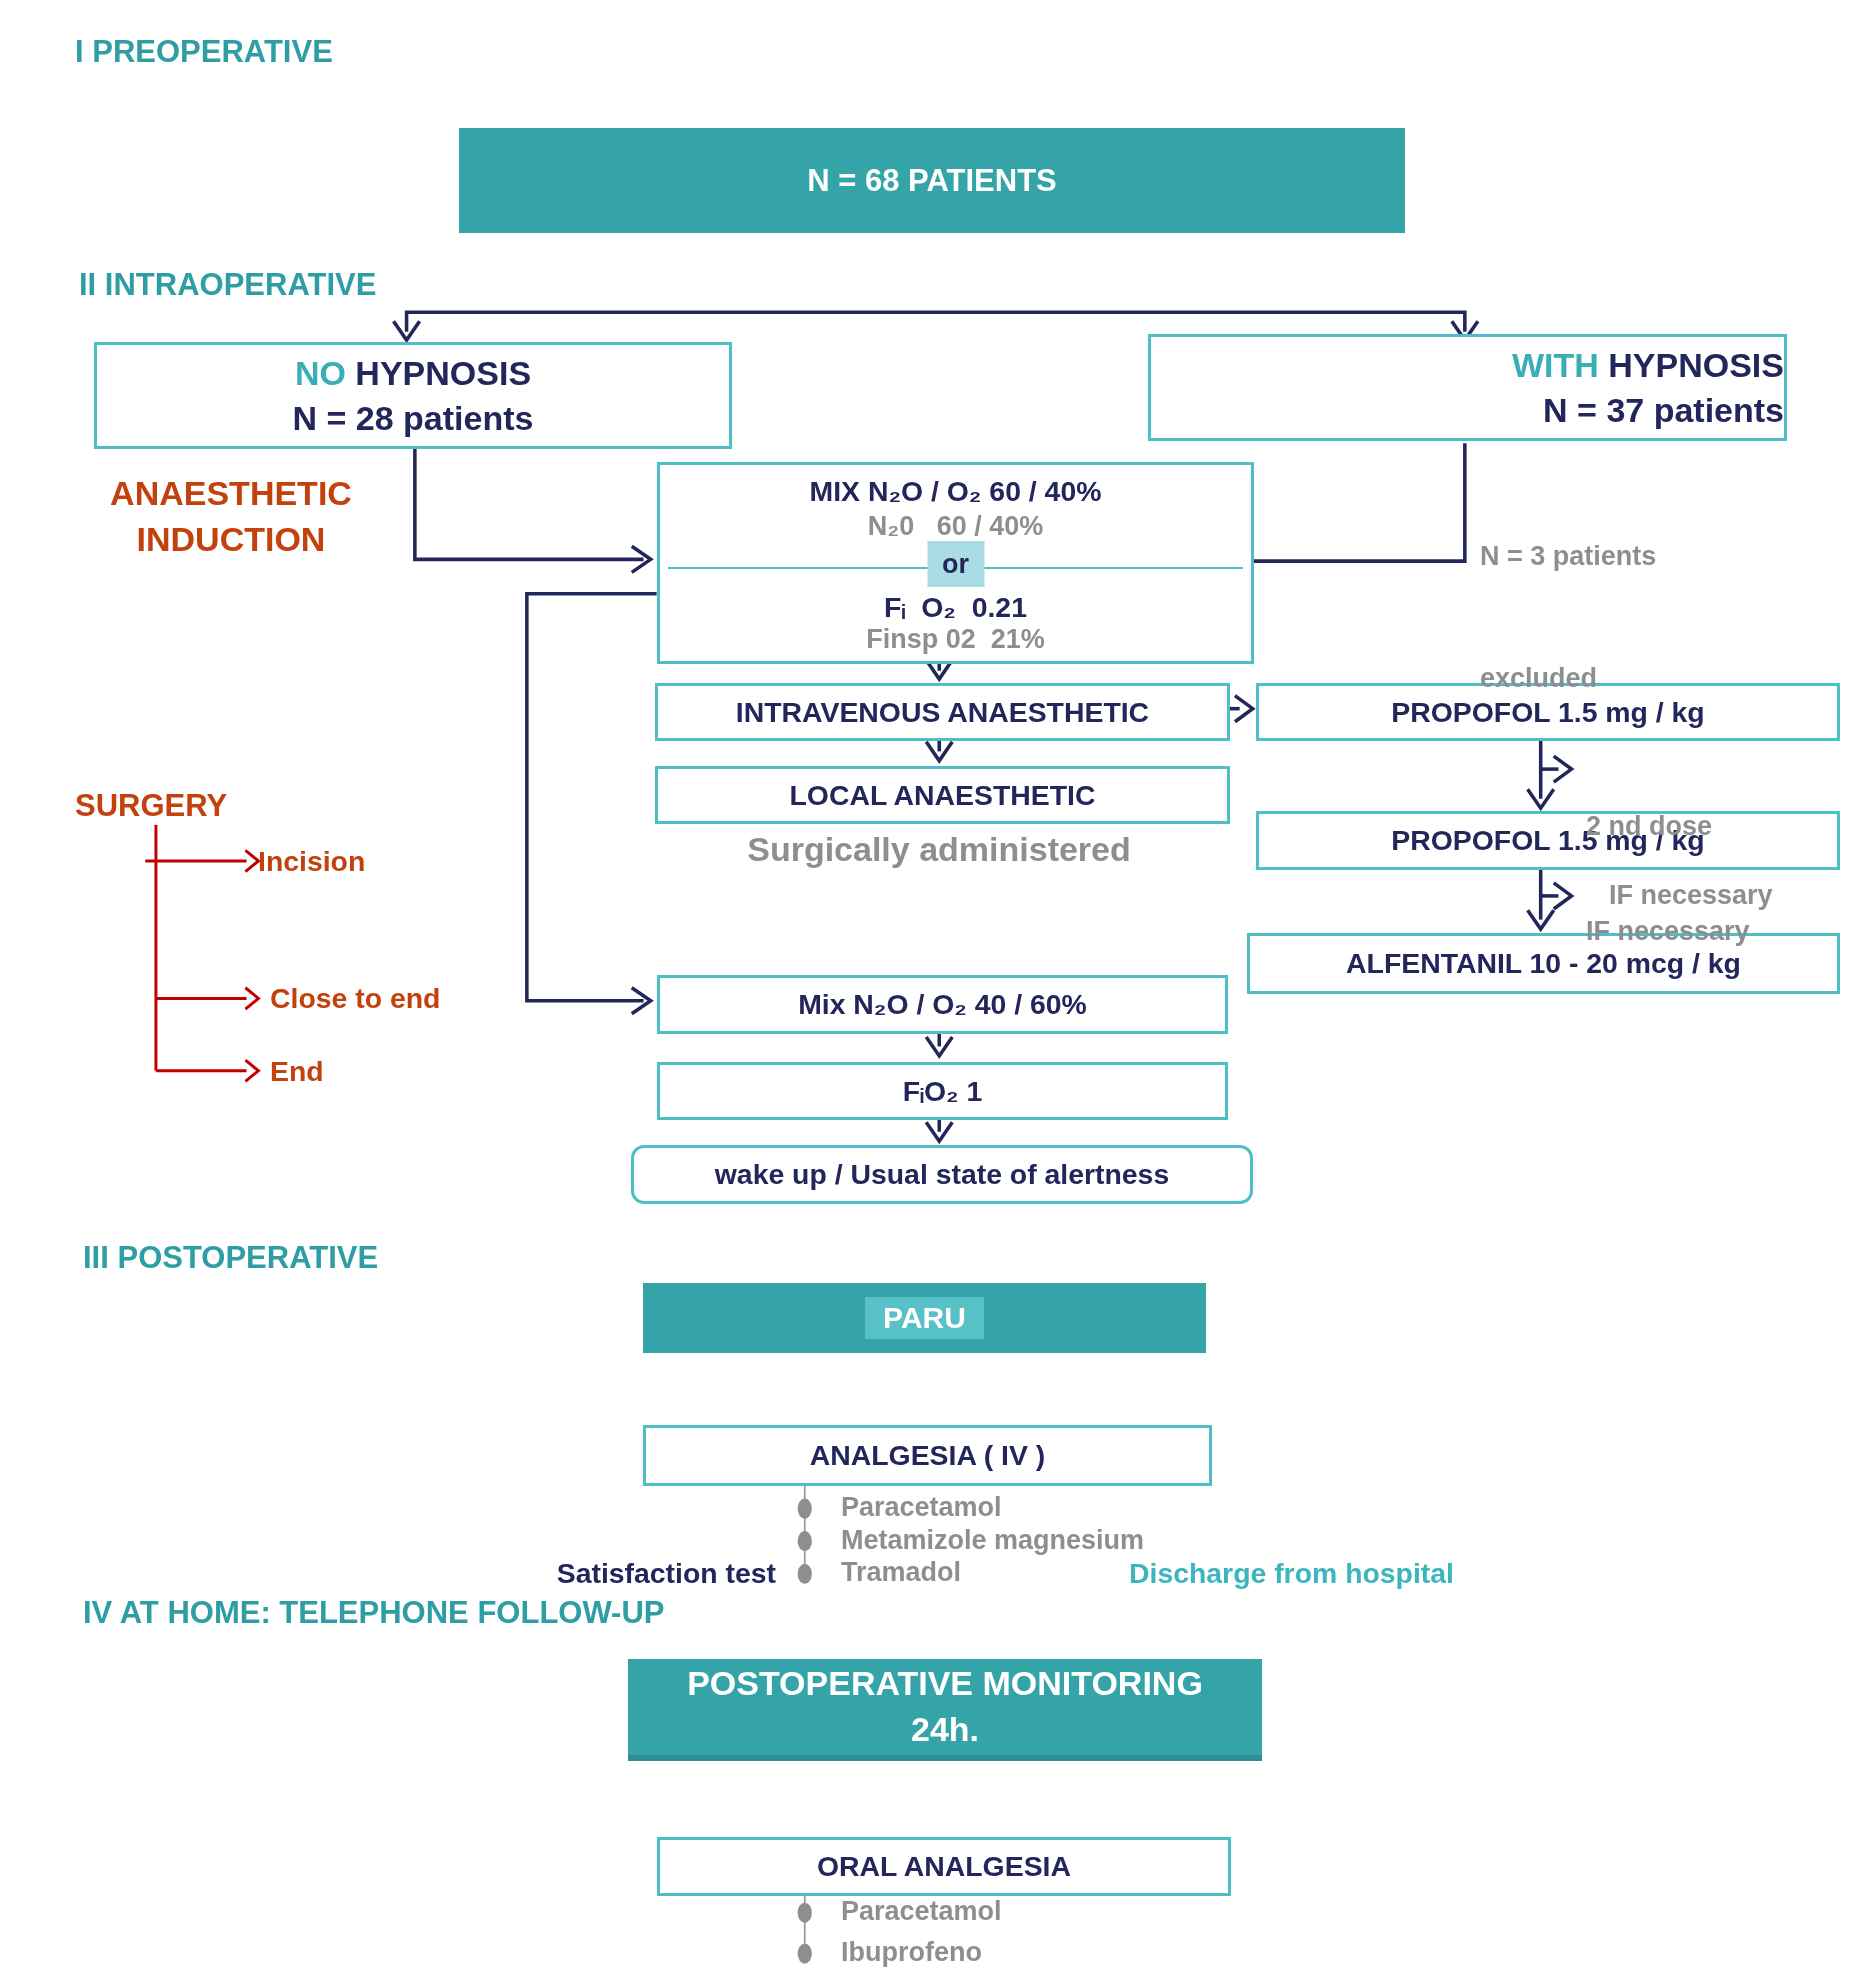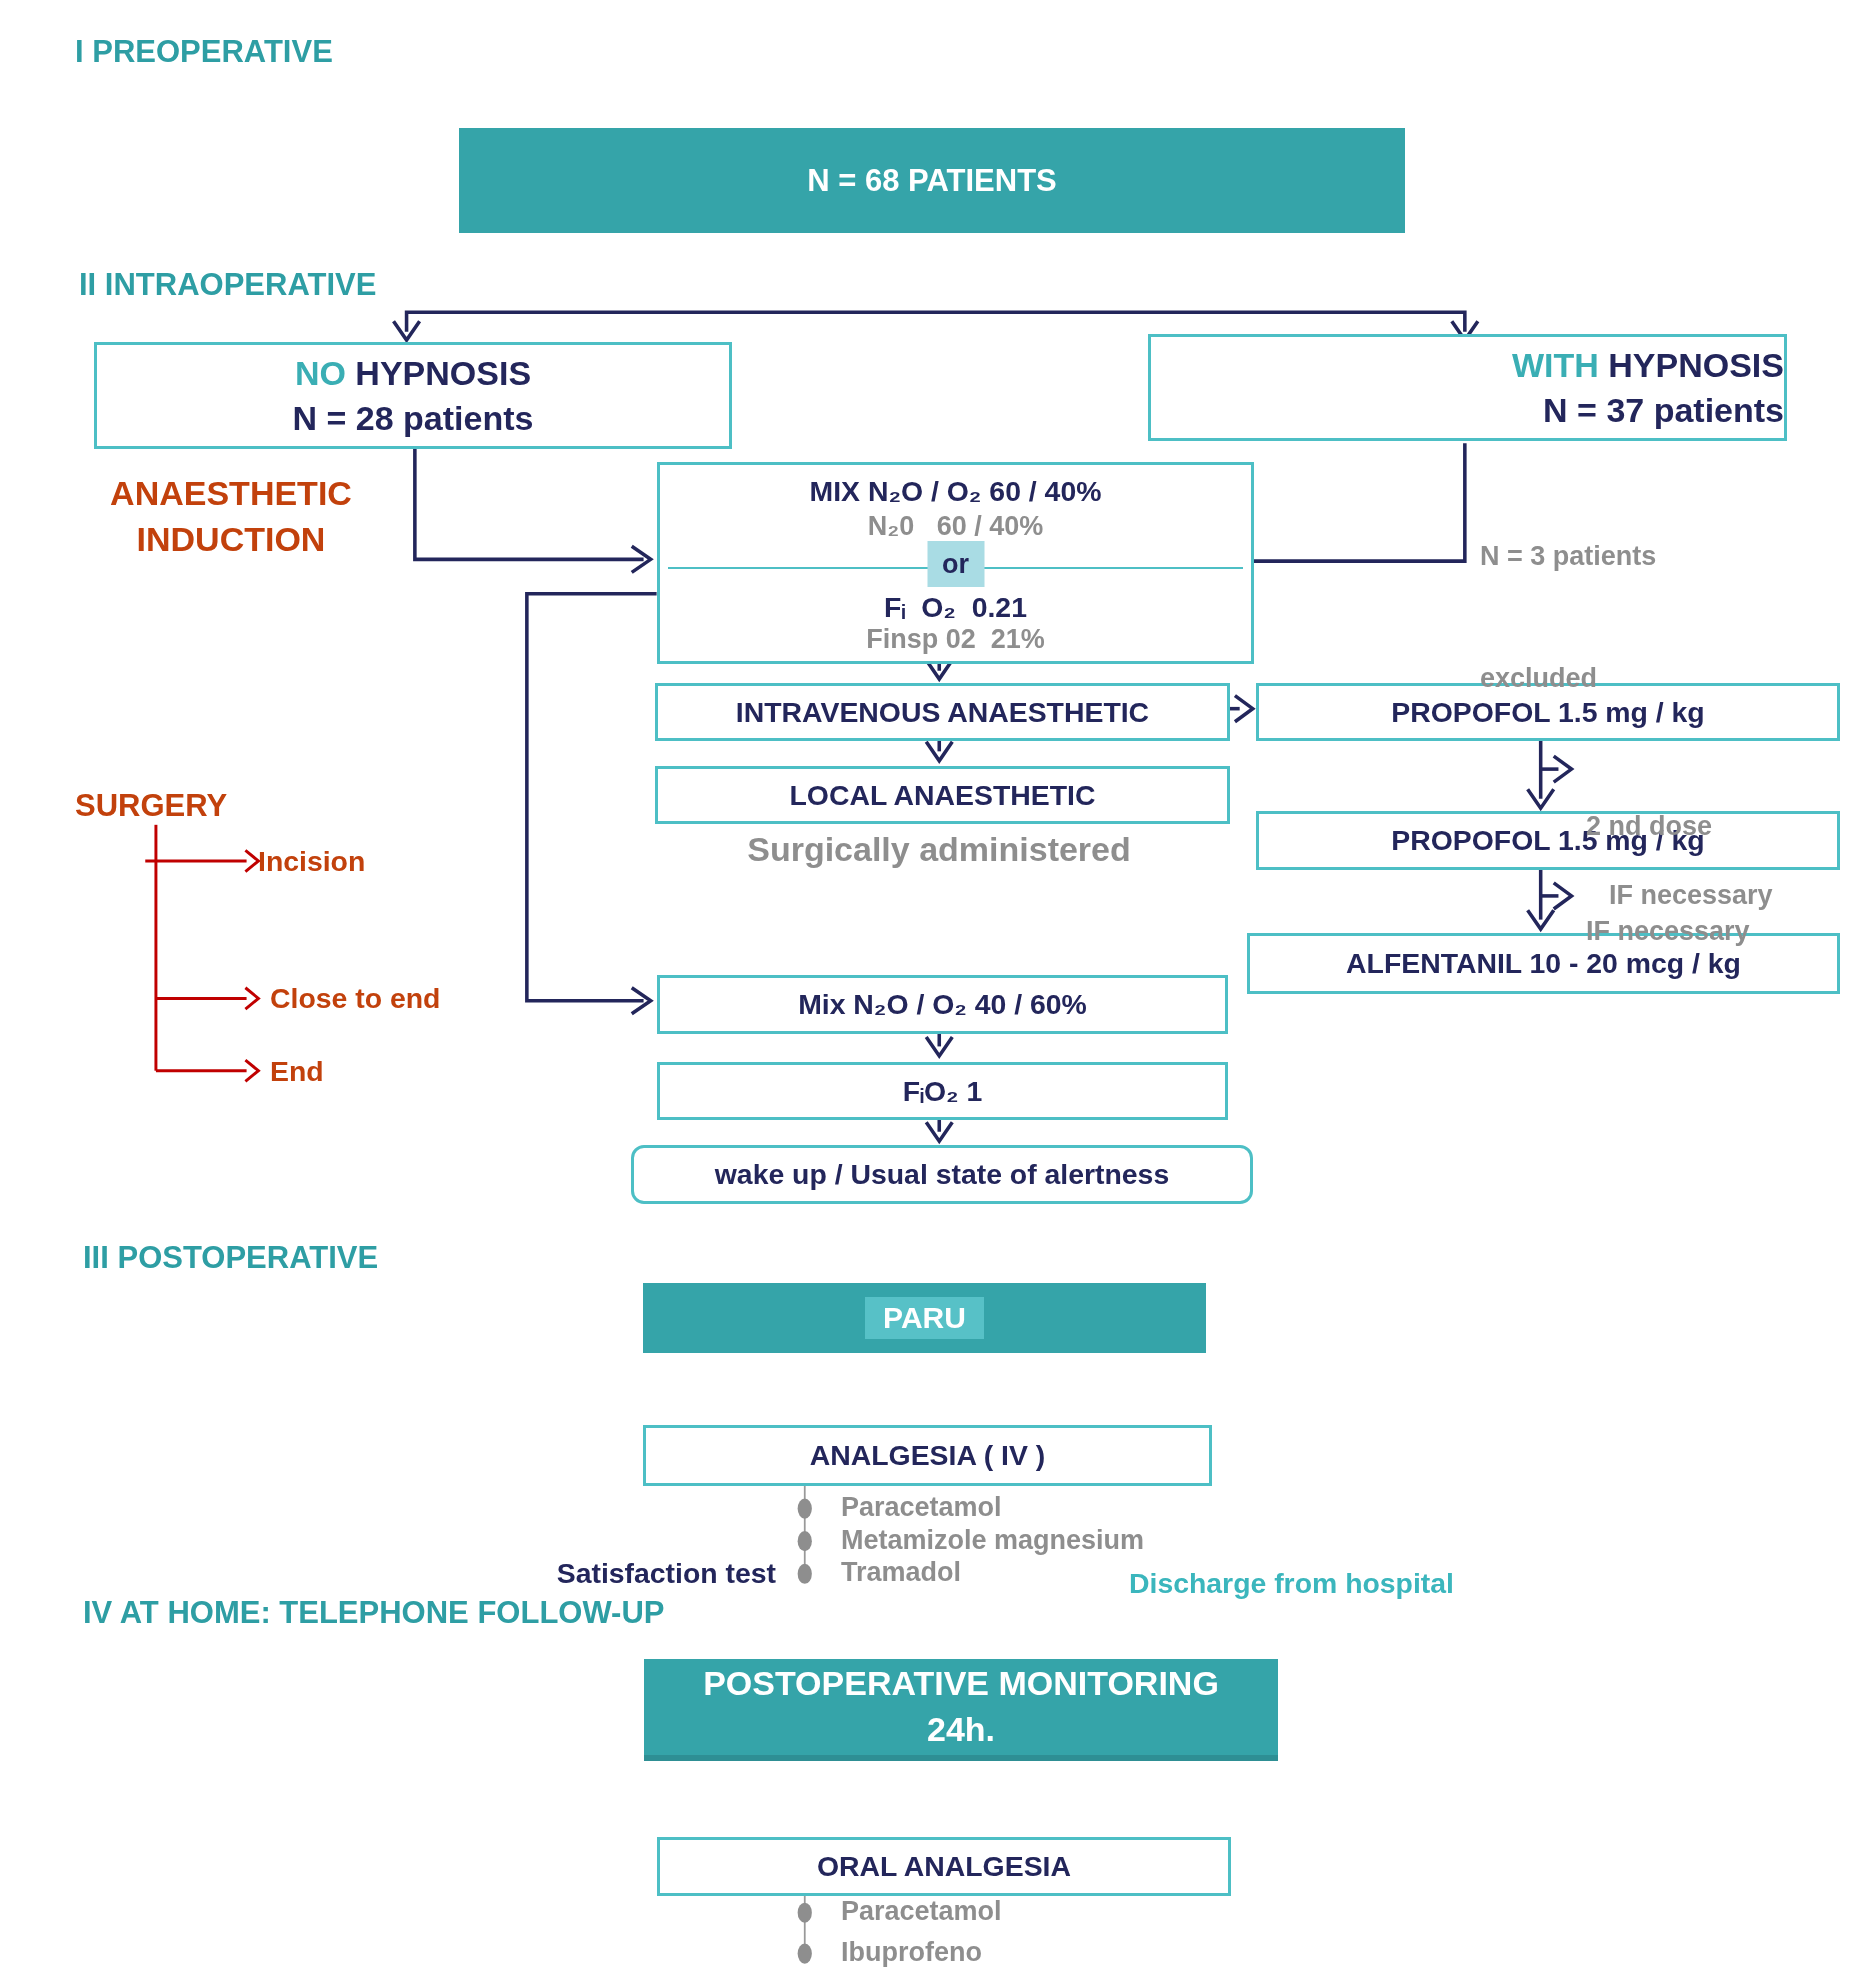--- a/index.html
+++ b/index.html
@@ -188,23 +188,23 @@
 
   <div class="box fs48" style="left:643px;top:1425px;width:563px;height:55px;">
     <span class="lbl">ANALGESIA ( IV )</span>
   </div>
 
   <div class="note fs46" style="left:841px;top:1492px;">Paracetamol</div>
   <div class="note fs46" style="left:841px;top:1525px;">Metamizole magnesium</div>
   <div class="note fs46" style="left:841px;top:1557px;">Tramadol</div>
 
   <div class="abs navy fs48" style="left:456px;top:1557px;width:320px;text-align:right;font-weight:bold;z-index:2;">Satisfaction test</div>
-  <div class="abs fs48" style="left:1129px;top:1557px;font-weight:bold;color:#3BB6BD;z-index:2;margin-top:10px;">Discharge from hospital</div>
-
-  <div class="box tealfill fs50 shadowed" style="left:628px;top:1659px;width:634px;height:96px;line-height:1.35;margin-left:16px;">
+  <div class="abs fs48" style="left:1129px;top:1557px;font-weight:bold;color:#3BB6BD;z-index:2;">Discharge from hospital</div>
+
+  <div class="box tealfill fs50 shadowed" style="left:628px;top:1659px;width:634px;height:96px;line-height:1.35;">
     <div class="lbl">POSTOPERATIVE MONITORING</div>
     <div class="lbl">24h.</div>
   </div>
 
   <div class="box fs48" style="left:657px;top:1837px;width:568px;height:53px;">
     <span class="lbl">ORAL ANALGESIA</span>
   </div>
   <div class="note fs46" style="left:841px;top:1896px;">Paracetamol</div>
   <div class="note fs46" style="left:841px;top:1937px;">Ibuprofeno</div>
 

